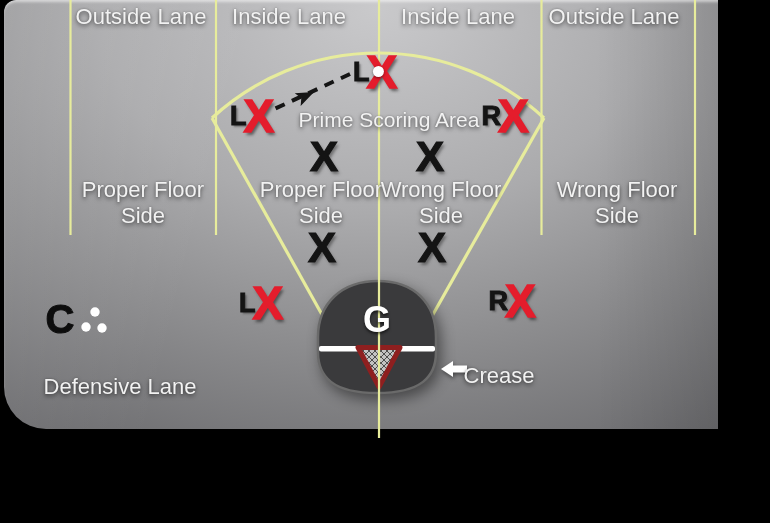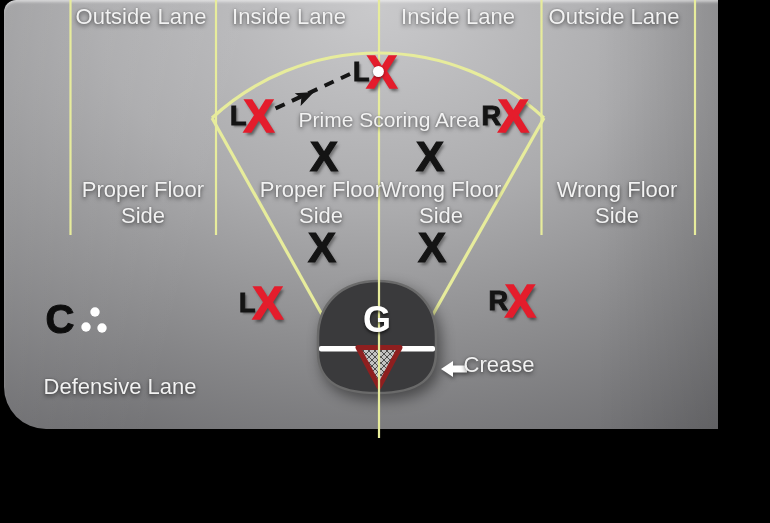--- a/index.html
+++ b/index.html
@@ -128,21 +128,21 @@
   <div class="lbl" style="left:441px;top:177px;">
     <div>Wrong Floor</div>
     <div>Side</div>
   </div>
   <div class="lbl" style="left:617px;top:177px;">
     <div>Wrong Floor</div>
     <div>Side</div>
   </div>
 
   <div class="lbl" style="left:120px;top:374px;">Defensive Lane</div>
-  <div class="lbl" style="left:499px;top:352px;text-align:center;">Crease</div>
+  <div class="lbl" style="left:499px;top:363px;text-align:center;">Crease</div>
 
   <div class="marker" style="left:375px;top:72px;">
     <span class="hand">L</span>
     <span class="redx">X</span>
     <span class="ball"></span>
   </div>
   <div class="marker" style="left:252px;top:116px;">
     <span class="hand">L</span>
     <span class="redx">X</span>
   </div>

